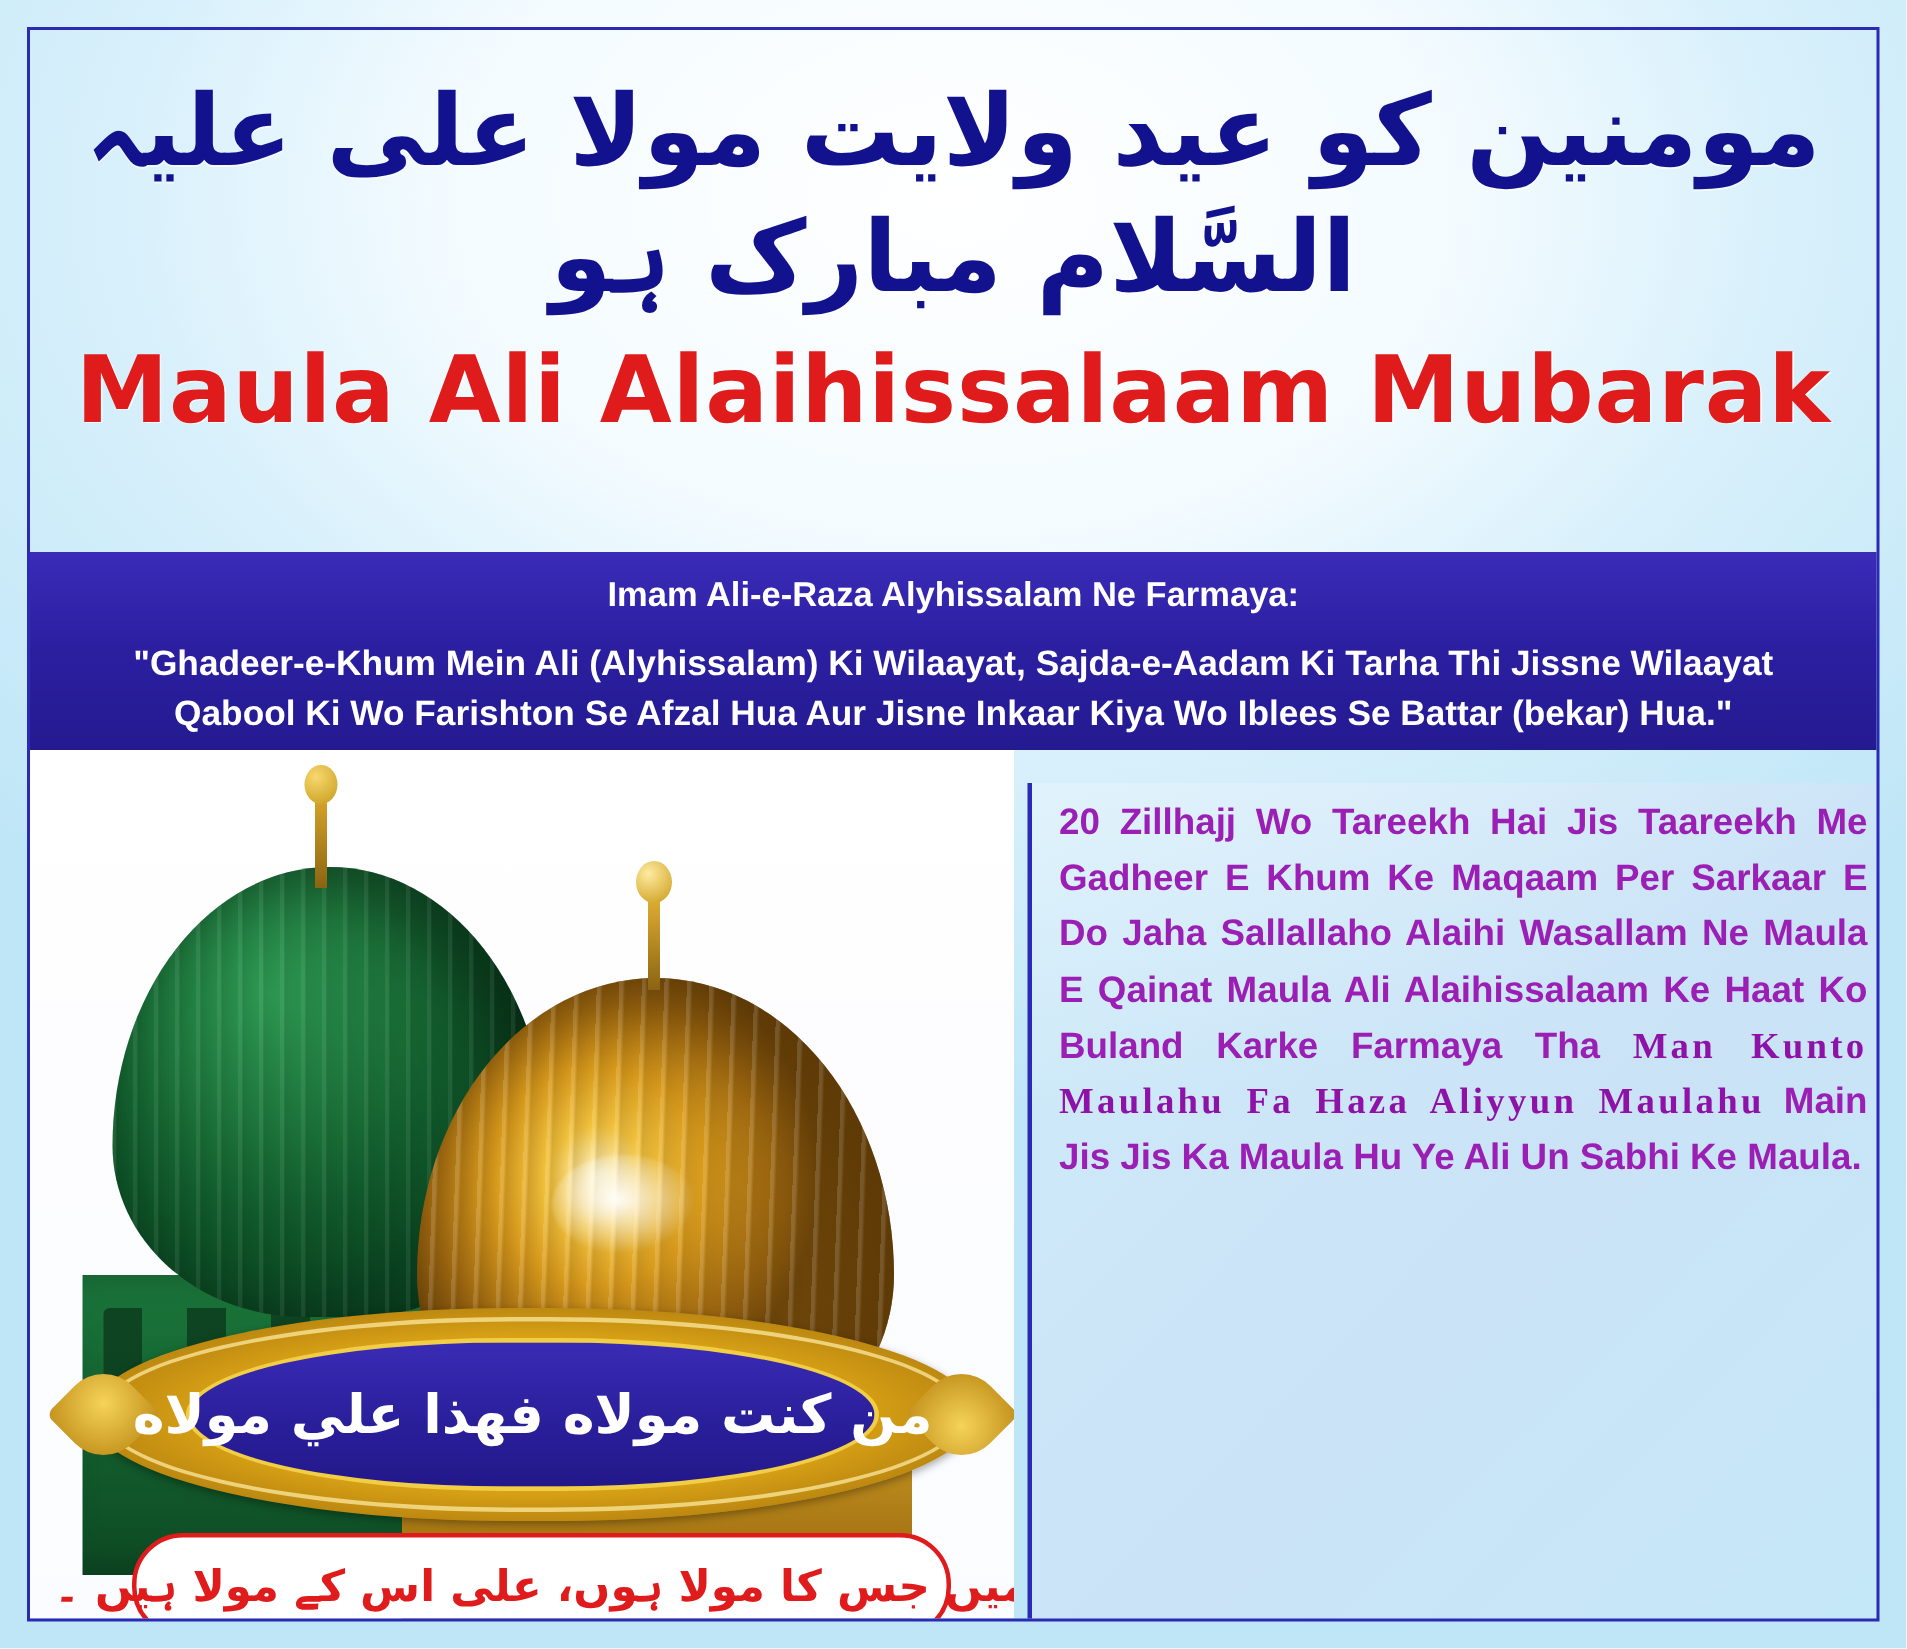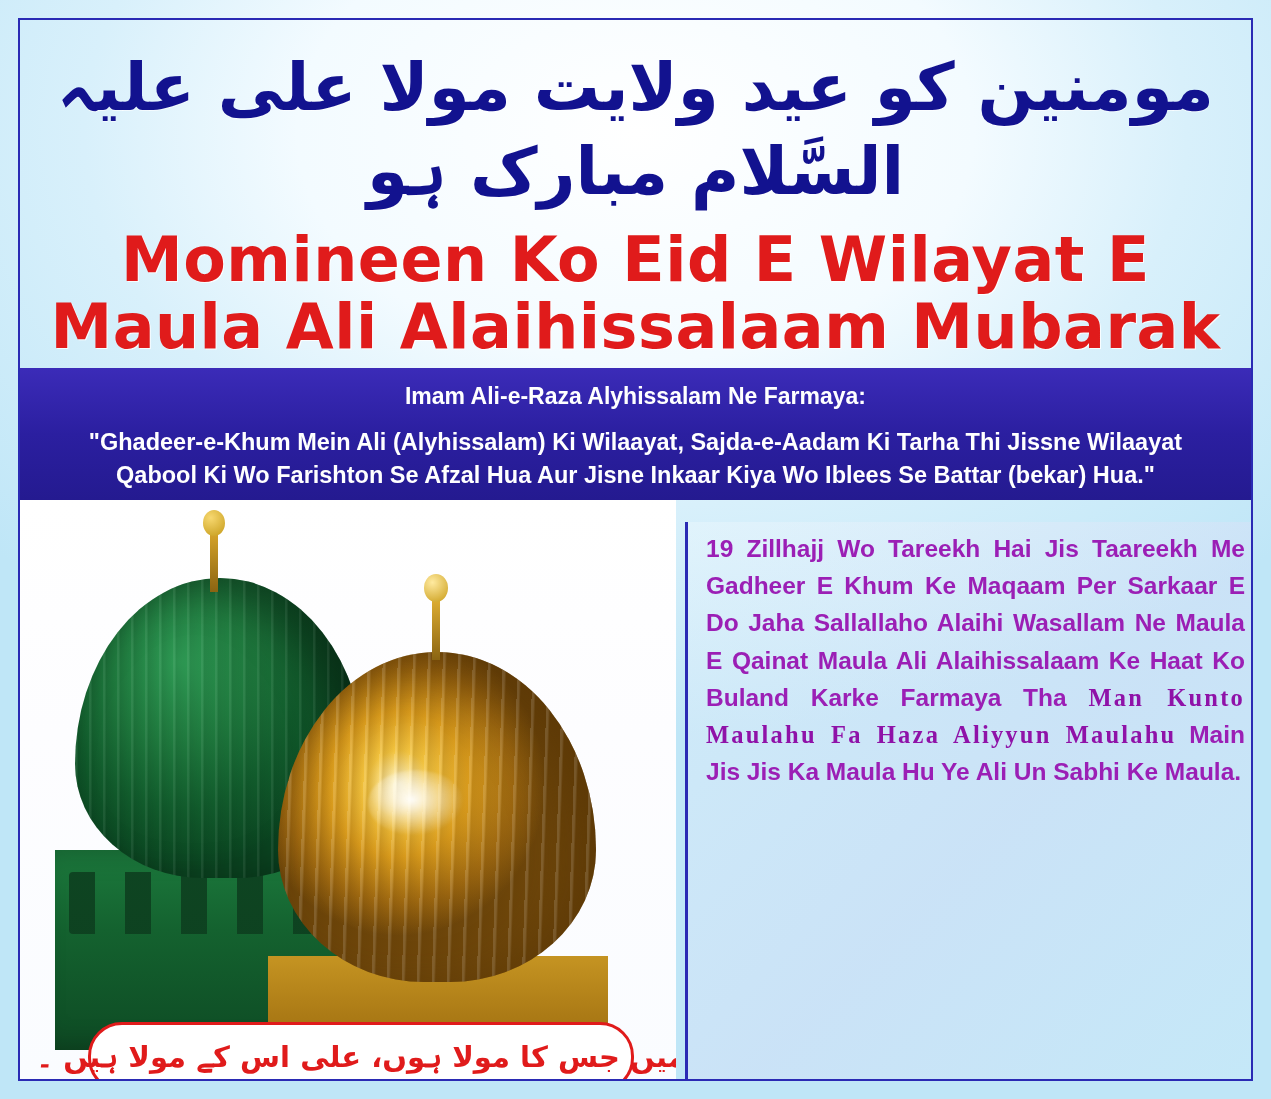--- a/index.html
+++ b/index.html
@@ -353,21 +353,20 @@
   }
 </style>
 </head>
 <body>
 
 <div class="poster">
 
   <div class="header">
     <div class="urdu-title">مومنین کو عید ولایت مولا علی علیہ السَّلام مبارک ہو</div>
     <div class="roman-title">
-      <div>Momineen Ko Eid E Wilayat E</div>
       <div>Maula Ali Alaihissalaam Mubarak</div>
     </div>
   </div>
 
   <div class="hadith-band">
     <div class="hadith-line1">Imam Ali-e-Raza Alyhissalam Ne Farmaya:</div>
     <div class="hadith-body">
       <div>"Ghadeer-e-Khum Mein Ali (Alyhissalam) Ki Wilaayat, Sajda-e-Aadam Ki Tarha Thi Jissne Wilaayat</div>
       <div>Qabool Ki Wo Farishton Se Afzal Hua Aur Jisne Inkaar Kiya Wo Iblees Se Battar (bekar) Hua."</div>
     </div>
@@ -386,24 +385,32 @@
       </div>
       <div class="green-spire"></div>
 
       <div class="gold-base"></div>
       <div class="gold-dome">
         <div class="ribs"></div>
         <div class="gold-shine"></div>
       </div>
       <div class="gold-spire"></div>
 
+      <div class="plaque">
+        <div class="plaque-frame"></div>
+        <div class="plaque-tip left"></div>
+        <div class="plaque-tip right"></div>
+        <div class="plaque-inner">
+          <span class="plaque-text">من كنت مولاه فهذا علي مولاه</span>
+        </div>
+      </div>
 
       <div class="ribbon">
         <span class="ribbon-text">میں جس کا مولا ہوں، علی اس کے مولا ہیں ۔</span>
       </div>
     </div>
 
     <div class="text-panel">
-      <p class="para"><span>19 Zillhajj Wo Tareekh Hai Jis Taareekh Me Gadheer E Khum Ke Maqaam Per Sarkaar E Do Jaha Sallallaho Alaihi Wasallam Ne Maula E Qainat Maula Ali Alaihissalaam Ke Haat Ko Buland Karke Farmaya Tha </span><span class="emph">Man Kunto Maulahu Fa Haza Aliyyun Maulahu</span><span> Main Jis Jis Ka Maula Hu Ye Ali Un Sabhi Ke Maula.</span></p>
+      <p class="para"><span>20 Zillhajj Wo Tareekh Hai Jis Taareekh Me Gadheer E Khum Ke Maqaam Per Sarkaar E Do Jaha Sallallaho Alaihi Wasallam Ne Maula E Qainat Maula Ali Alaihissalaam Ke Haat Ko Buland Karke Farmaya Tha </span><span class="emph">Man Kunto Maulahu Fa Haza Aliyyun Maulahu</span><span> Main Jis Jis Ka Maula Hu Ye Ali Un Sabhi Ke Maula.</span></p>
     </div>
 
   </div>
 </div>
 
 </body></html>

